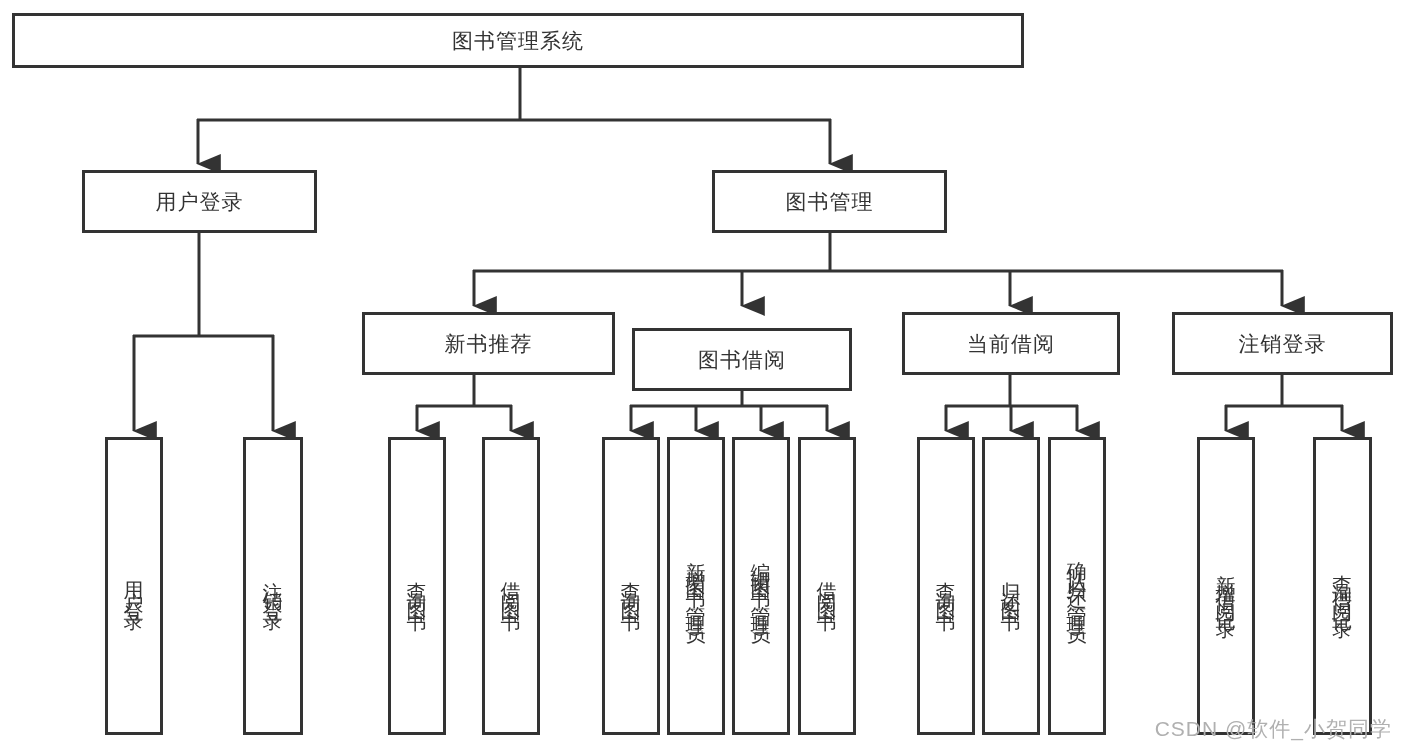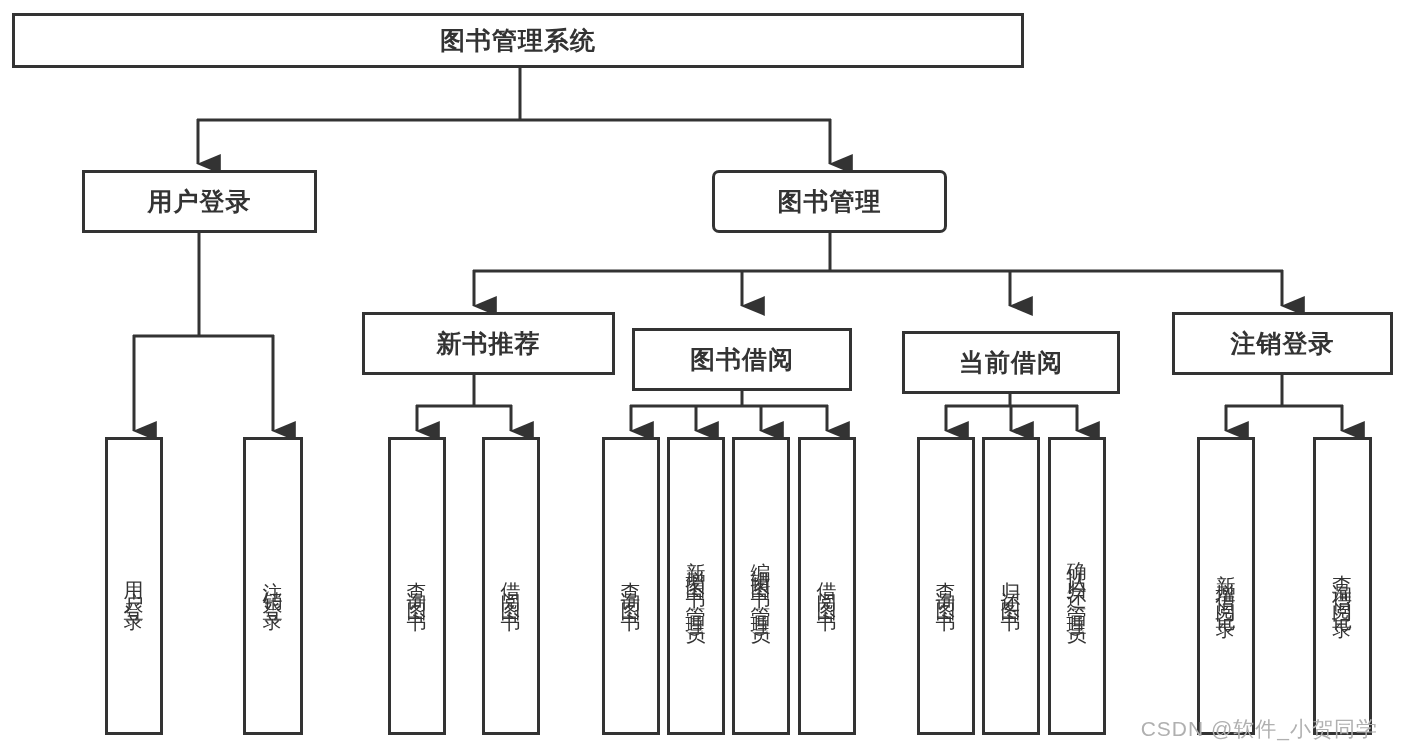--- a/index.html
+++ b/index.html
@@ -35,37 +35,36 @@
     background: #ffffff;
     border: 3px solid #333333;
     color: #333333;
     display: flex;
     align-items: center;
     justify-content: center;
     z-index: 2;
     text-align: center;
   }
   .hbox {
-    font-size: 25px;
+    font-size: 21px;
     letter-spacing: 1px;
-    font-weight: bold;
   }
   .vbox {
     writing-mode: vertical-lr;
     text-orientation: upright;
     font-size: 20px;
     letter-spacing: 10px;
     line-height: 1;
   }
   .vbox.long {
     letter-spacing: 9px;
   }
   .watermark {
     position: absolute;
-    right: 27px;
+    right: 13px;
     bottom: 4px;
     font-size: 21px;
     color: #b0b0b0;
     letter-spacing: 1px;
     z-index: 3;
     white-space: nowrap;
   }
 </style>
 </head>
 <body>
@@ -116,25 +115,25 @@
 
     <line x1="1282" y1="375" x2="1282" y2="406"></line>
     <line x1="1225" y1="406" x2="1343" y2="406"></line>
     <line x1="1226" y1="405" x2="1226" y2="431" marker-end="url(#arrow)"></line>
     <line x1="1342" y1="405" x2="1342" y2="431" marker-end="url(#arrow)"></line>
   </svg>
 
   <div class="node hbox" style="left:12px; top:13px; width:1012px; height:55px;">图书管理系统</div>
 
   <div class="node hbox" style="left:82px; top:170px; width:235px; height:63px;">用户登录</div>
-  <div class="node hbox" style="left:712px; top:170px; width:235px; height:63px;border-radius:7px;">图书管理</div>
+  <div class="node hbox" style="left:712px; top:170px; width:235px; height:63px;">图书管理</div>
 
   <div class="node hbox" style="left:362px; top:312px; width:253px; height:63px;">新书推荐</div>
   <div class="node hbox" style="left:632px; top:328px; width:220px; height:63px;">图书借阅</div>
-  <div class="node hbox" style="left:902px; top:312px; width:218px; height:63px;margin-top:19px;">当前借阅</div>
+  <div class="node hbox" style="left:902px; top:312px; width:218px; height:63px;">当前借阅</div>
   <div class="node hbox" style="left:1172px; top:312px; width:221px; height:63px;">注销登录</div>
 
   <div class="node vbox" style="left:105px; top:437px; width:58px; height:298px;">用户登录</div>
   <div class="node vbox" style="left:243px; top:437px; width:60px; height:298px;">注销登录</div>
 
   <div class="node vbox" style="left:388px; top:437px; width:58px; height:298px;">查询图书</div>
   <div class="node vbox" style="left:482px; top:437px; width:58px; height:298px;">借阅图书</div>
 
   <div class="node vbox" style="left:602px; top:437px; width:58px; height:298px;">查询图书</div>
   <div class="node vbox long" style="left:667px; top:437px; width:58px; height:298px;">新增图书（管理员）</div>

